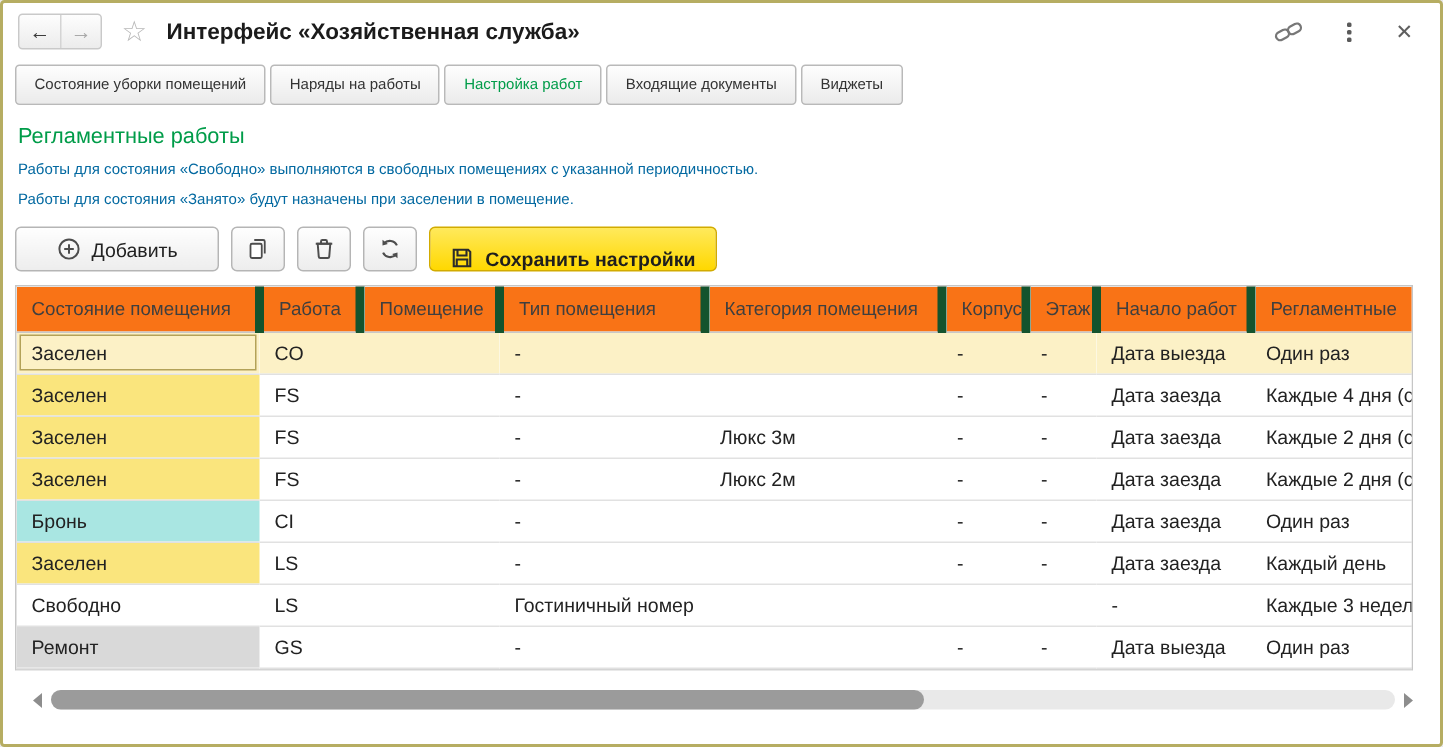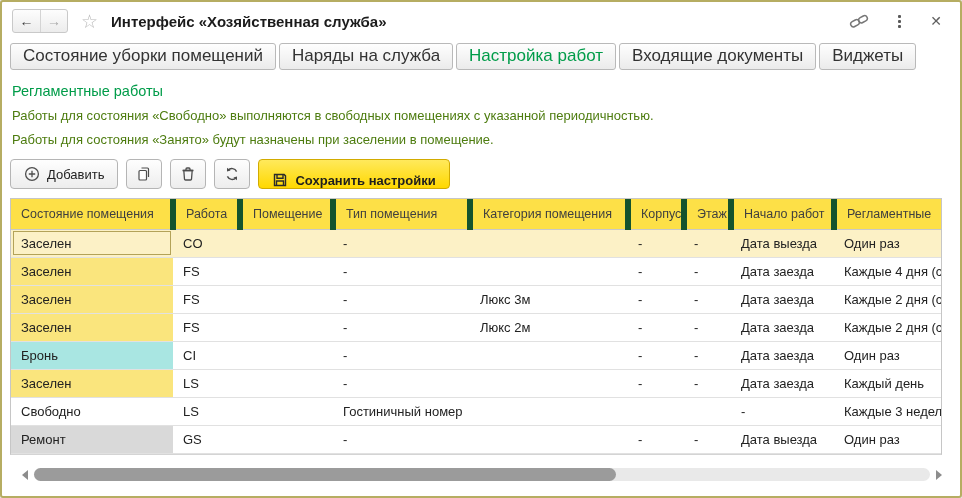--- a/index.html
+++ b/index.html
@@ -22,52 +22,52 @@
   .star { margin-left:13px; font-size:19px; color:#b8b8b8; line-height:1; }
   .title { margin-left:13px; font-size:15px; font-weight:700; color:#1b1b1b; white-space:nowrap; }
   .hdr-right { margin-left:auto; display:flex; align-items:center; gap:27px; }
   .hdr-right .ic { color:#6e6e6e; cursor:pointer; display:flex; align-items:center; }
   .dots { display:flex; flex-direction:column; gap:2px; cursor:pointer; padding:2px; }
   .dots i { width:3px; height:3px; background:#5a5a5a; border-radius:1px; }
   .close-x { font-size:14px; color:#5f5f5f; cursor:pointer; }
 
   
   .tabs { display:flex; align-items:center; gap:3px; padding:1px 8px 0 8px; height:31px; }
-  .tab { height:27px; padding:0 12px; font-size:17px; color:#333; cursor:pointer;
+  .tab { height:27px; padding:0 12px; font-size:10px; color:#333; cursor:pointer;
          border:1px solid #b9b9b9; border-radius:3px; font-family:inherit;
          background:linear-gradient(#fefefe,#ebebeb); white-space:nowrap; }
   .tab.active { color:#009c49; }
   .tabs-right { margin-left:auto; display:flex; gap:7px; }
   .btn-plain { height:27px; border:1px solid #b9b9b9; border-radius:3px; cursor:pointer;
                background:linear-gradient(#fefefe,#ebebeb); font-size:12.5px; color:#333;
                font-family:inherit; display:flex; align-items:center; gap:6px; padding:0 12px; }
   .btn-help { width:36px; justify-content:center; color:#9a9a9a; font-size:13px; }
   .caret { font-size:8px; color:#444; }
 
   
   .sec-heading { margin:12px 10px 2px; font-size:14.5px; color:#009c49; }
-  .sec-line { margin:9px 10px 0; font-size:13px; color:#4d7c0f; }
+  .sec-line { margin:9px 10px 0; font-size:10px; color:#0369a1; }
 
   
   .toolbar { margin:12px 8px 9px; display:flex; align-items:center; gap:8px; }
   .tbtn { height:30px; border:1px solid #b5b5b5; border-radius:4px; cursor:pointer;
           background:linear-gradient(#fefefe,#ededed); display:flex; align-items:center;
           justify-content:center; gap:7px; font-size:13px; color:#222; font-family:inherit; }
   .tbtn.icon-only { width:36px; }
-  .tbtn.add { padding:0 13px; }
+  .tbtn.add { padding:0 27px; }
   .tbtn.save { padding:0 13px; font-weight:700; color:#1e1e1e;
                background:linear-gradient(#ffe95c,#ffd800); border-color:#d2ab00;align-items:flex-end; }
   .tbtn svg { display:block; }
 
   
   .grid-wrap { margin:0 8px; width:932px; border:1px solid #c6c6c6; border-bottom:1px solid #d4d4d4; }
   table.grid { width:100%; border-collapse:collapse; table-layout:fixed; }
   col.c0{width:162px} col.c1{width:67px} col.c2{width:93px} col.c3{width:137px}
   col.c4{width:158px} col.c5{width:56px} col.c6{width:47px} col.c7{width:103px}
-  .grid th { height:30px; background:#fde047; border-bottom:1px solid #c8c8c8;
+  .grid th { height:30px; background:#f97316; border-bottom:1px solid #c8c8c8;
              font-weight:400; font-size:12.5px; color:#3f3f3f; text-align:left;
              padding:0 10px; white-space:nowrap; overflow:hidden; cursor:pointer; }
   .grid th + th { border-left:6px solid #14532d; }
   .grid td { height:28px; padding:0 10px; font-size:13px; color:#222;
              border-bottom:1px solid #e1e1e1; white-space:nowrap; overflow:hidden;
              background:#fff; cursor:default; }
   .sc-yellow { background:#fae57d !important; }
   .sc-cyan   { background:#a9e6e2 !important; }
   .sc-gray   { background:#d9d9d9 !important;margin-left:12px; }
   tr.selected td { background:#fcf1c6 !important; }
@@ -108,21 +108,21 @@
           <i></i>
           <i></i>
         </span>
       <span class="close-x">✕</span>
     </div>
   </div>
 
   <div class="tabs">
 
     <button class="tab">Состояние уборки помещений</button>
-      <button class="tab">Наряды на служба</button>
+      <button class="tab">Наряды на работы</button>
       <button class="tab active">Настройка работ</button>
       <button class="tab">Входящие документы</button>
       <button class="tab">Виджеты</button>
   </div>
 
   <div class="sec-heading">Регламентные работы</div>
   <div class="sec-line">Работы для состояния «Свободно» выполняются в свободных помещениях с указанной периодичностью.</div>
   <div class="sec-line">Работы для состояния «Занято» будут назначены при заселении в помещение.</div>
 
   <div class="toolbar">

